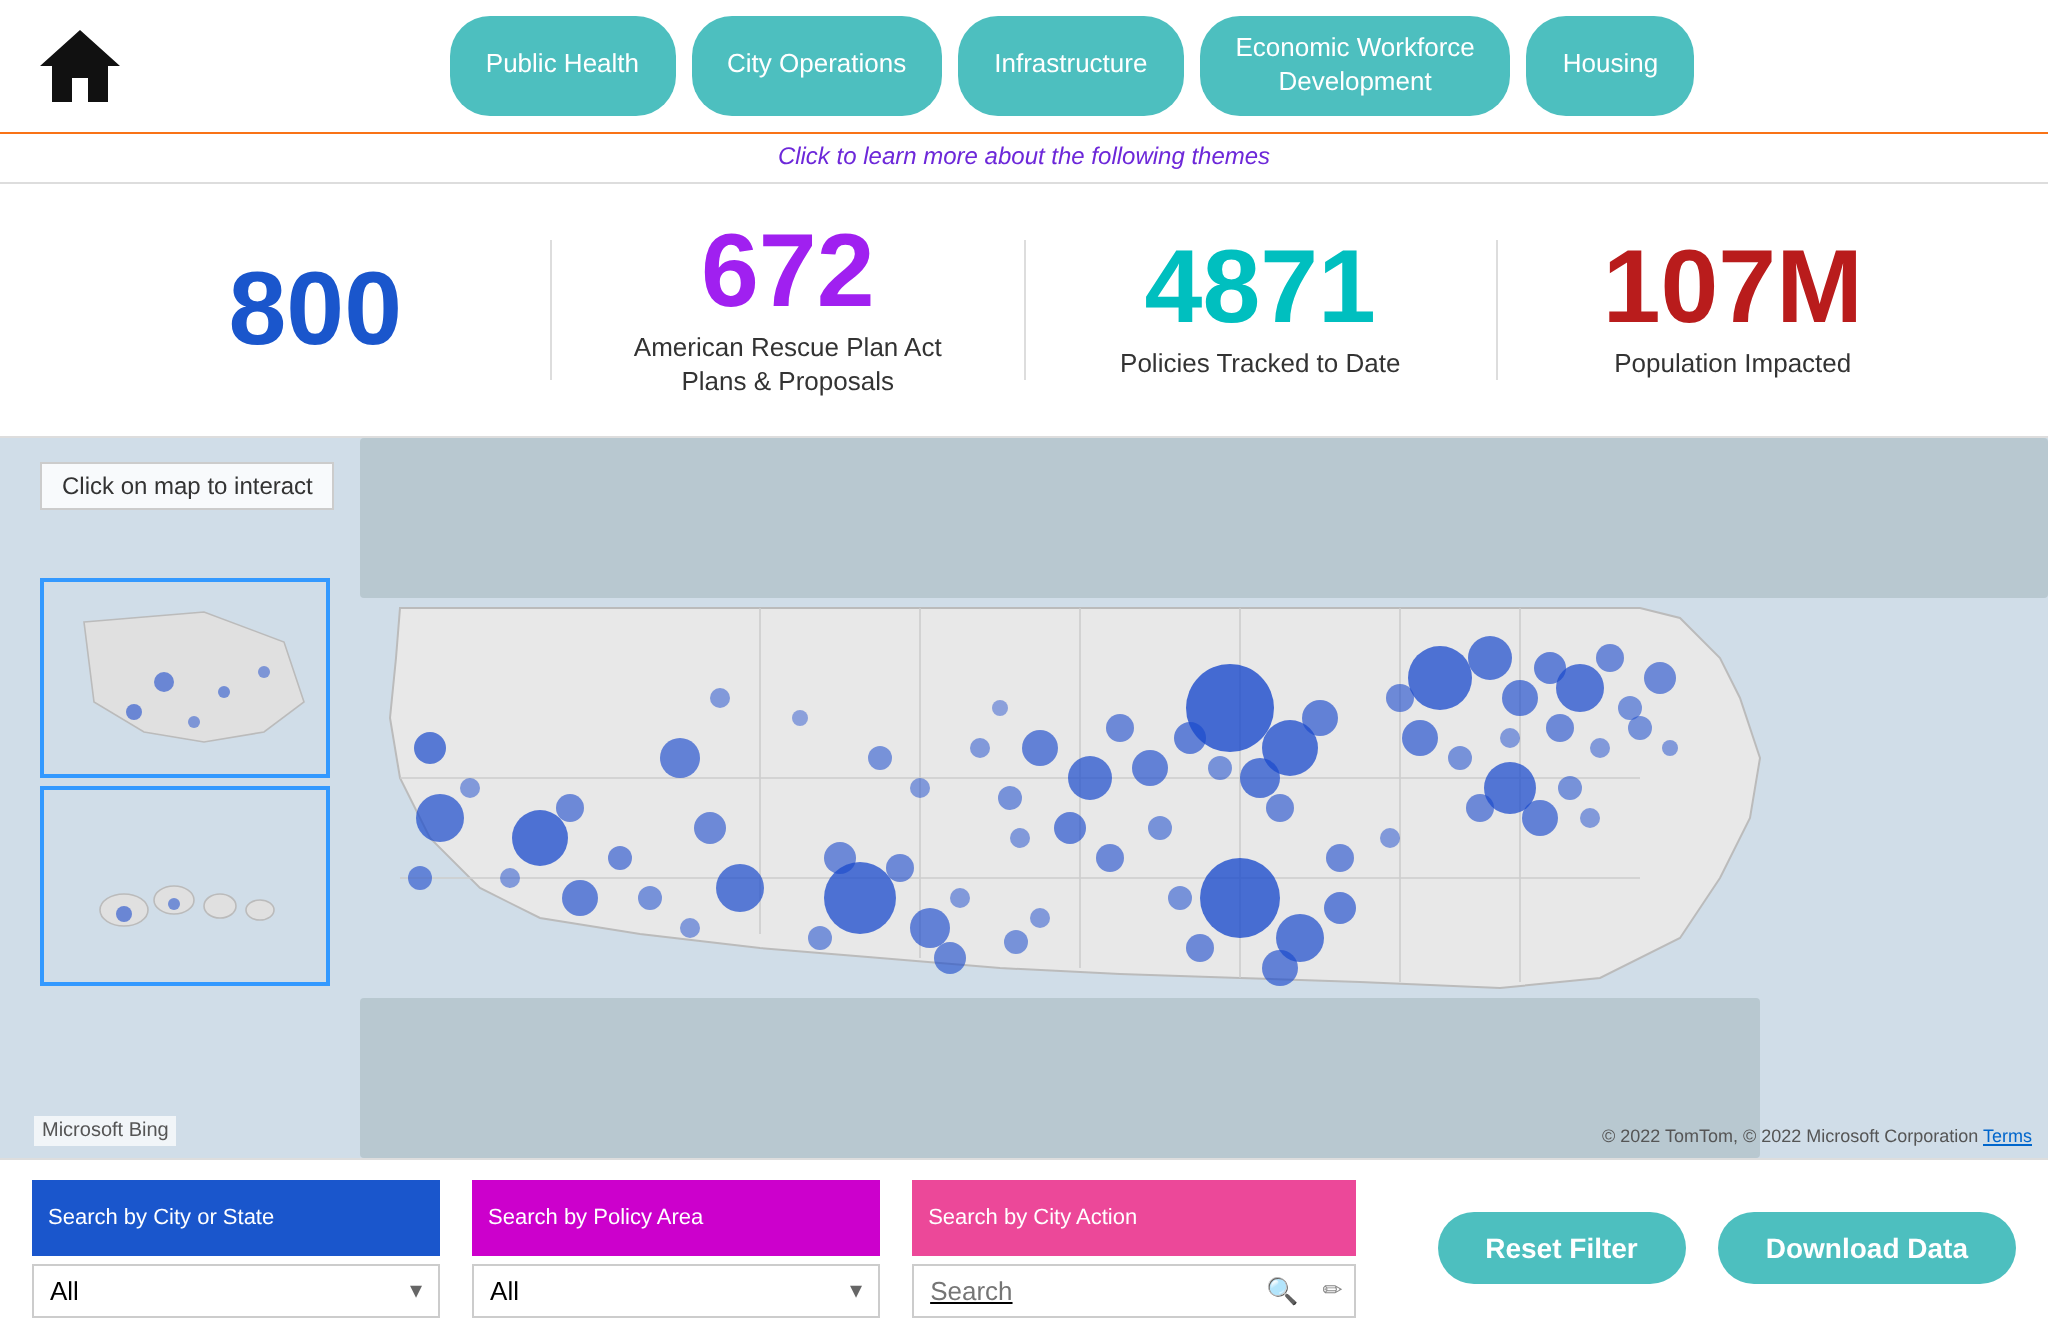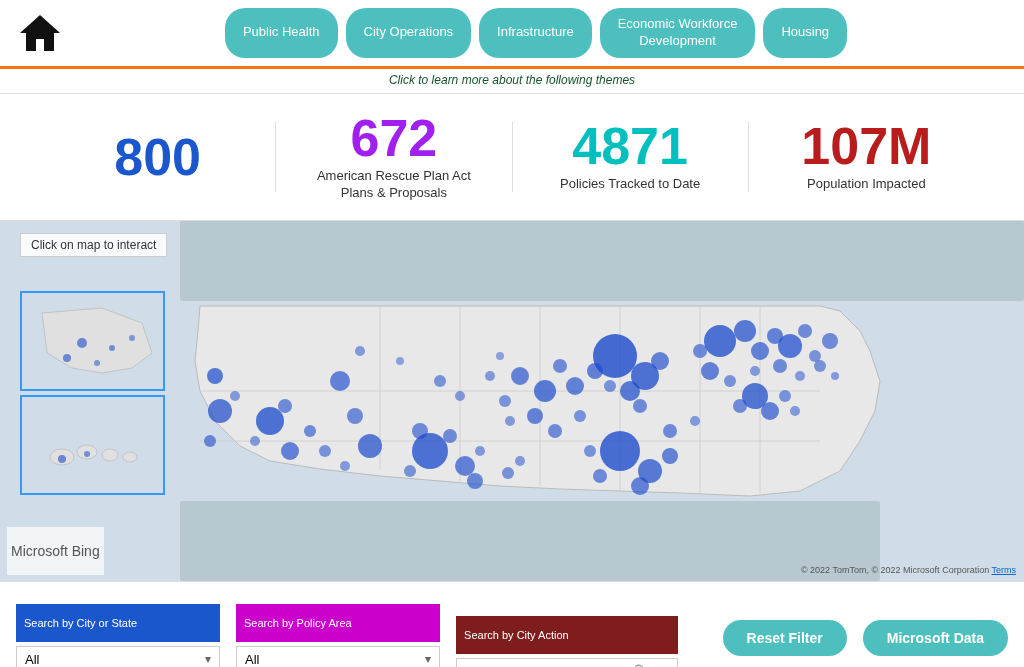--- a/index.html
+++ b/index.html
@@ -3,21 +3,21 @@
   <meta charset="utf-8">
   <style>
     * { box-sizing: border-box; margin: 0; padding: 0; }
     body { font-family: Arial, sans-serif; background: #fff; width: 1024px; min-height: 667px; overflow: hidden; }
 
     
     .header {
       display: flex;
       align-items: center;
       padding: 8px 16px;
-      border-bottom: 3px solid #f97316;
+      border-bottom: 1px solid #f97316;
       background: #fff;
     }
     .home-icon {
       width: 48px;
       height: 48px;
       flex-shrink: 0;
     }
     .nav-pills {
       display: flex;
       gap: 8px;
@@ -34,21 +34,21 @@
       font-size: 13px;
       cursor: pointer;
       font-weight: 500;
       text-align: center;
       line-height: 1.3;
     }
 
     .sub-header {
       text-align: center;
       font-style: italic;
-      color: #14532d;
+      color: #6d28d9;
       font-size: 12px;
       padding: 4px 0 6px;
       border-bottom: 1px solid #ddd;
     }
 
     
     .stats-row {
       display: flex;
       justify-content: space-around;
       align-items: center;
@@ -99,25 +99,25 @@
       color: #333;
       z-index: 10;
     }
     .map-svg {
       width: 100%;
       height: 100%;
     }
     .bing-logo {
       position: absolute;
       bottom: 6px;
-      left: 7px;
-      font-size: 14px;
+      left: 17px;
+      font-size: 10px;
       color: #555;
       background: rgba(255,255,255,0.7);
-      padding: 16px 4px;
+      padding: 2px 4px;
     }
     .tomtom-credit {
       position: absolute;
       bottom: 6px;
       right: 8px;
       font-size: 9px;
       color: #555;
     }
     .tomtom-credit a { color: #0066cc; }
 
@@ -154,21 +154,21 @@
       gap: 4px;
     }
     .filter-label {
       font-size: 11px;
       font-weight: normal;
       padding: 13px 8px;
       color: #fff;
     }
     .filter-label.blue-bg { background: #1a56cc; }
     .filter-label.purple-bg { background: #cc00cc; }
-    .filter-label.teal-bg { background: #7f1d1d; margin-top: 24px; }
+    .filter-label.teal-bg { background: #ec4899; }
 
     .filter-select-wrap {
       display: flex;
       align-items: center;
       border: 1px solid #ccc;
       background: #fff;
     }
     .filter-select {
       border: none;
       outline: none;
@@ -445,14 +445,14 @@
     <div class="filter-search-wrap">
       <input class="filter-search-input" type="text" placeholder="Search" style="">
       <span class="filter-search-icon">🔍</span>
       <span class="filter-eraser-icon">✏</span>
     </div>
   </div>
 
   <div class="spacer"></div>
 
   <button class="btn-reset">Reset Filter</button>
-  <button class="btn-download">Microsoft Data</button>
+  <button class="btn-download">Download Data</button>
 </div>
 
 </body></html>

